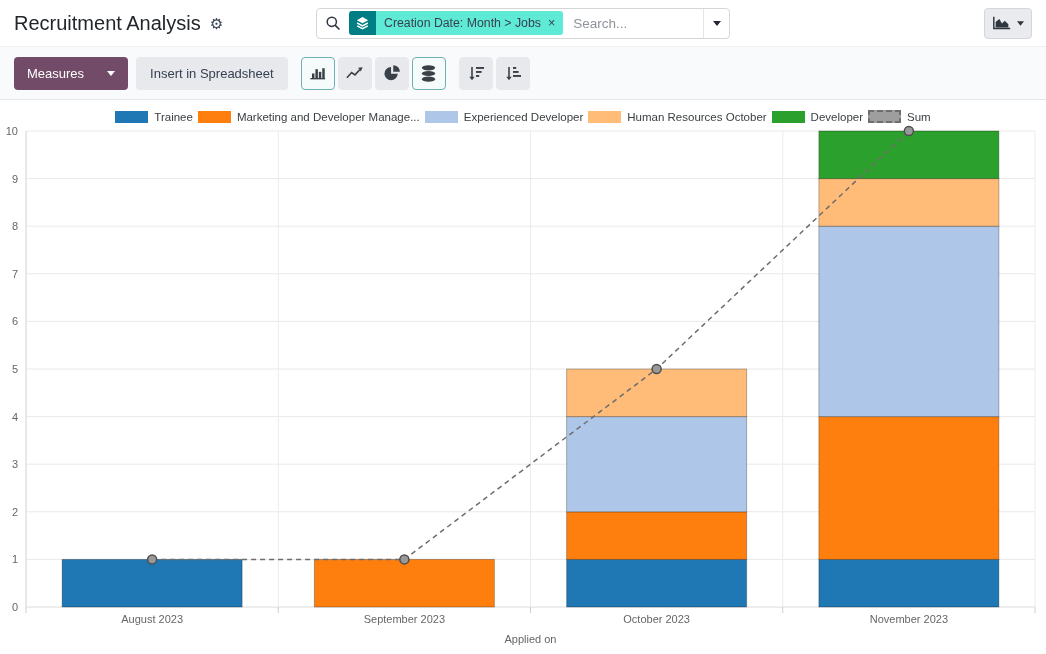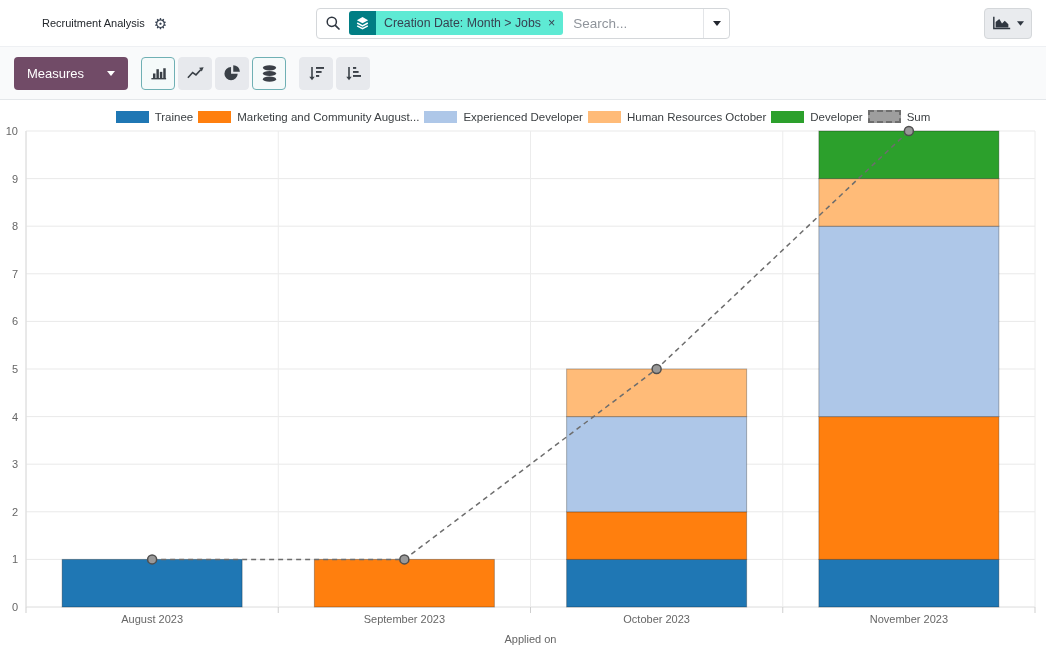--- a/index.html
+++ b/index.html
@@ -3,21 +3,21 @@
 <meta charset="utf-8">
 <style>
   * { box-sizing: border-box; }
   body {
     margin: 0; width: 1046px; height: 654px; overflow: hidden;
     background: #fff; font-family: "Liberation Sans", sans-serif; color: #374151;
   }
   
   .header { height: 46px; display: flex; align-items: center; padding: 0 14px; background: #fff; }
   .header-left { flex: 1; display: flex; align-items: center; gap: 9px; }
-  .page-title { font-size: 11px; color: #22262b; margin-left: 28px; }
+  .page-title { font-size: 20px; color: #22262b; }
   .gear { font-size: 15px; color: #374151; cursor: pointer; line-height: 1; }
   .searchbar {
     width: 414px; height: 31px; border: 1px solid #d4d7da; border-radius: 4px;
     background: #fff; display: flex; align-items: stretch;
   }
   .search-main { flex: 1; display: flex; align-items: center; gap: 8px; padding: 0 8px; min-width: 0; }
   .facet { display: flex; align-items: stretch; height: 24px; border-radius: 3px; overflow: hidden; flex: none; }
   .facet-badge { background: #017e84; width: 27px; display: flex; align-items: center; justify-content: center; }
   .facet-body { background: #5eead4; display: flex; align-items: center; gap: 7px; padding: 0 8px; font-size: 12.3px; color: #374151; white-space: nowrap; }
   .facet-x { cursor: pointer; font-size: 12.5px; color: #374151; line-height: 1; }
@@ -117,20 +117,21 @@
 
 <div class="toolbar">
   <button class="btn-measures">
     <span>Measures</span>
     <span style="display:flex;">
         <svg width="8" height="5" viewBox="0 0 8 5">
           <polygon points="0,0 8,0 4,5" fill="#fff"></polygon>
         </svg>
       </span>
   </button>
+  <button class="btn-light">Insert in Spreadsheet</button>
 
   <div class="btn-group">
     <div class="icon-btn active">
       <span style="display:flex;">
         <svg width="19" height="16" viewBox="0 0 20 16">
             <line x1="2.5" y1="14" x2="18" y2="14" stroke="#3a4047" stroke-width="1.4"></line>
             <rect x="4.2" y="8.5" width="2.6" height="5.5" fill="#3a4047"></rect>
             <rect x="7.8" y="4" width="2.6" height="10" fill="#3a4047"></rect>
             <rect x="11.4" y="6.8" width="2.6" height="7.2" fill="#3a4047"></rect>
             <rect x="15" y="3" width="2.6" height="11" fill="#3a4047"></rect>
@@ -191,21 +192,21 @@
 </div>
 
 <div class="chart-area">
   <div class="legend">
       <div class="legend-item">
         <span class="swatch" style="background: rgb(31, 119, 180);"></span>
         <span>Trainee</span>
       </div>
       <div class="legend-item">
         <span class="swatch" style="background: rgb(255, 127, 14);"></span>
-        <span>Marketing and Community August...</span>
+        <span>Marketing and Developer Manage...</span>
       </div>
       <div class="legend-item">
         <span class="swatch" style="background: rgb(174, 199, 232);"></span>
         <span>Experienced Developer</span>
       </div>
       <div class="legend-item">
         <span class="swatch" style="background: rgb(255, 187, 120);"></span>
         <span>Human Resources October</span>
       </div>
       <div class="legend-item">

